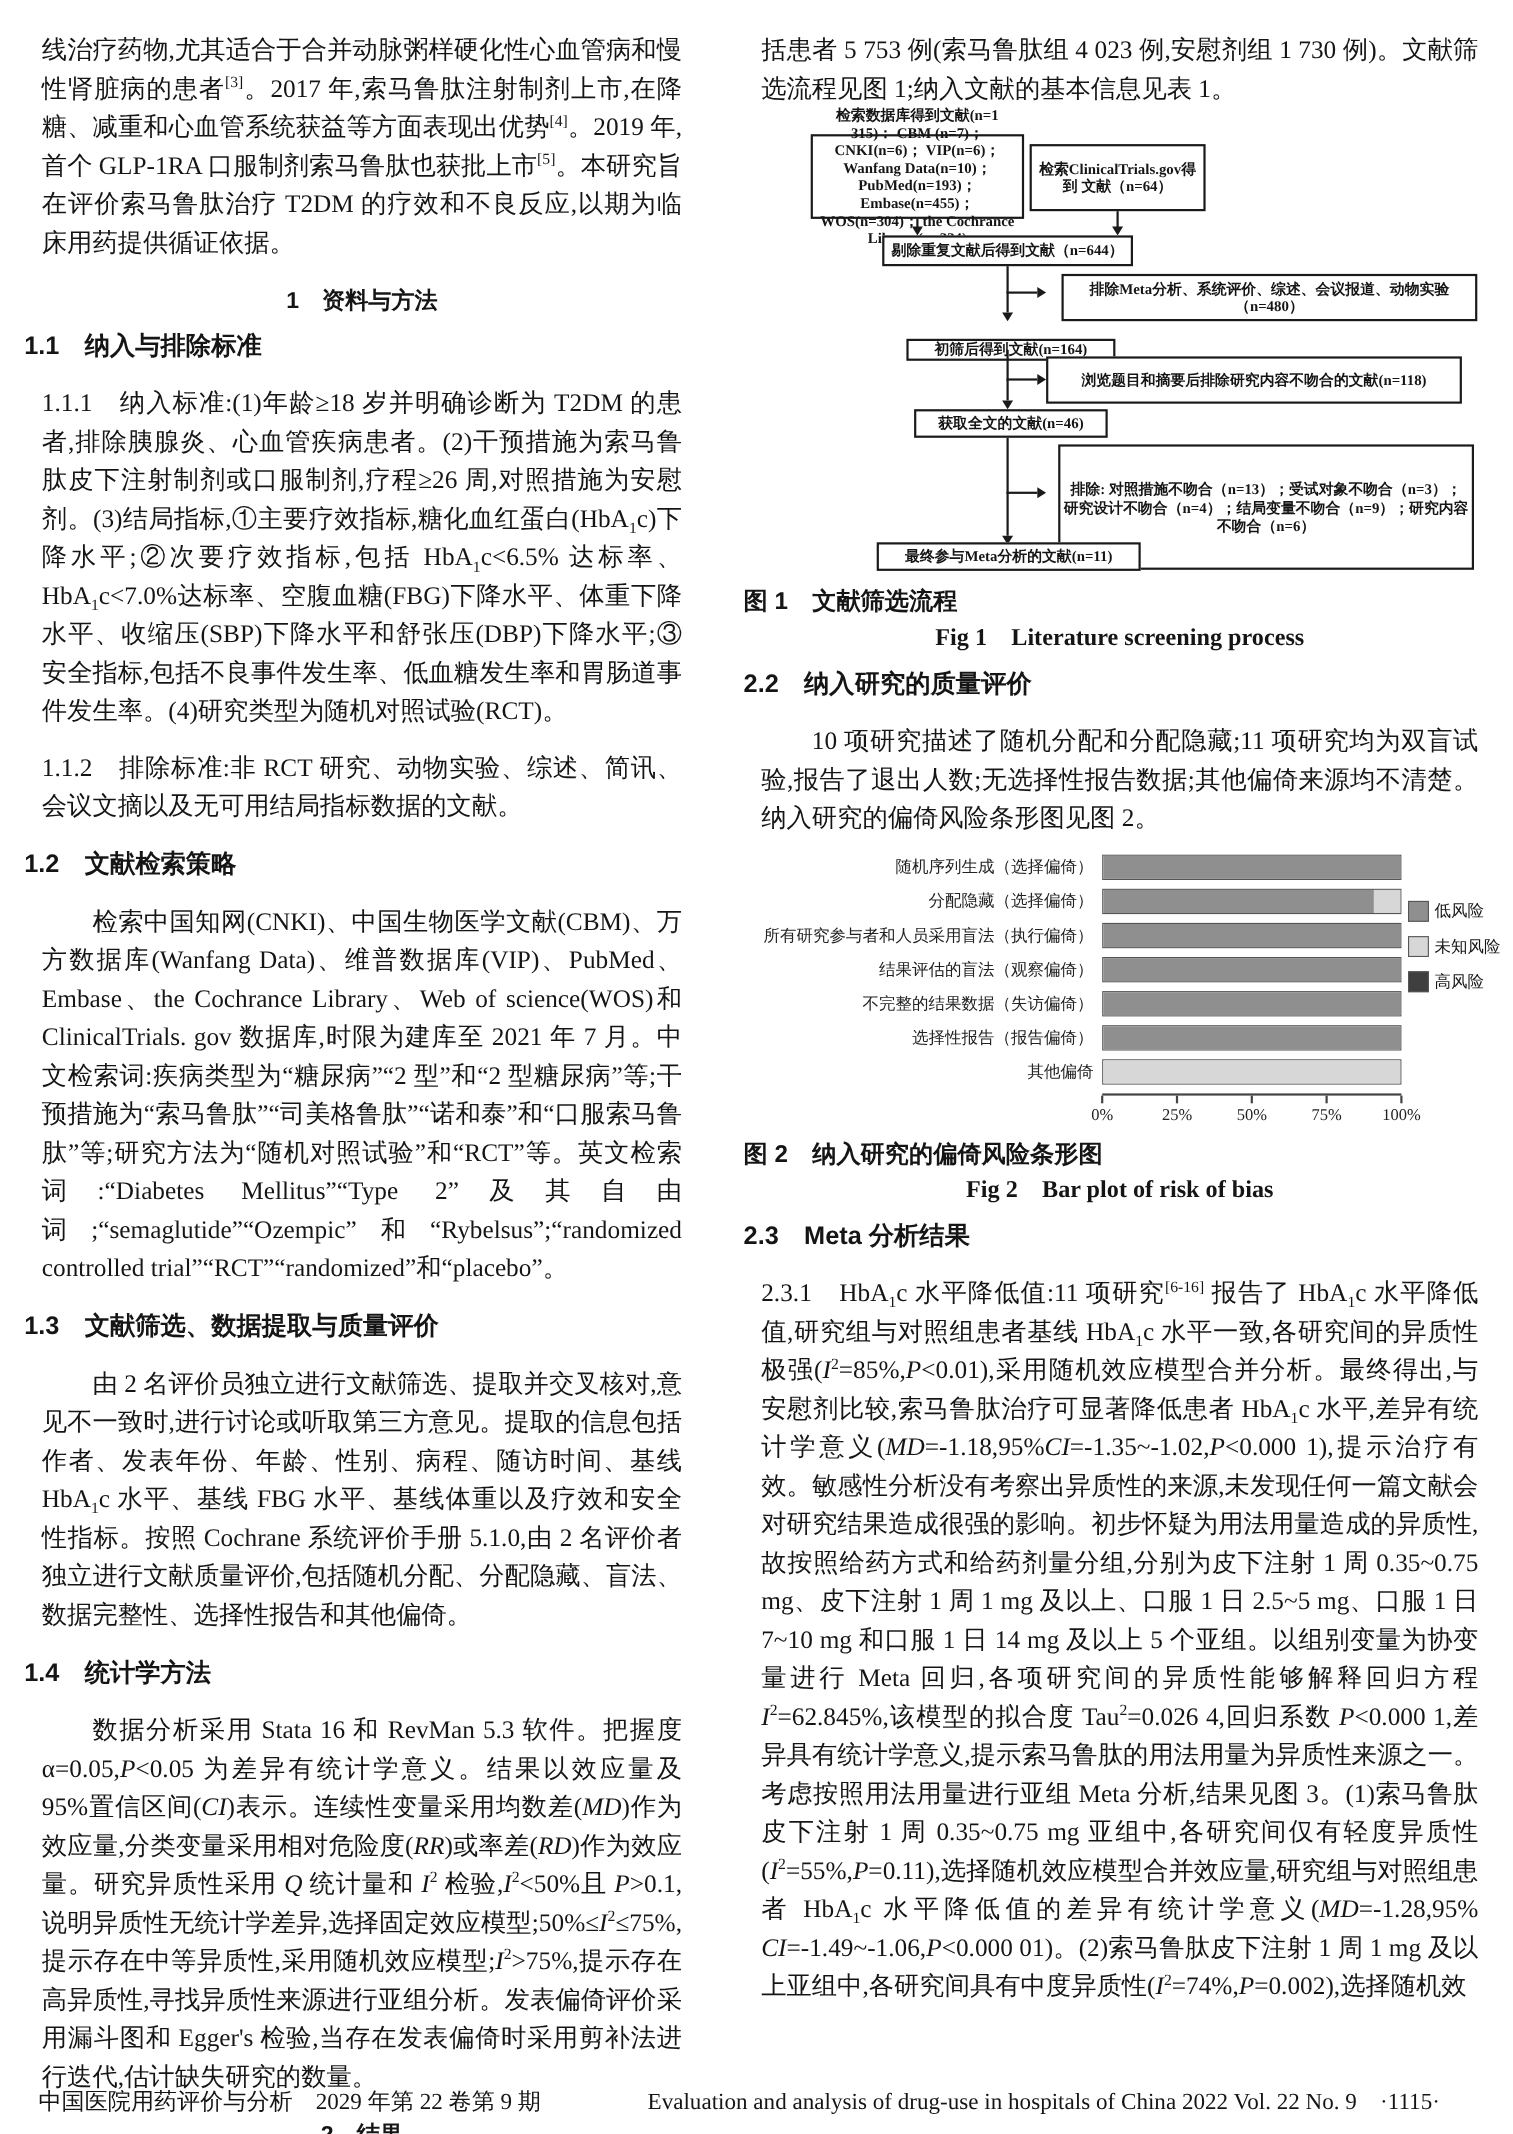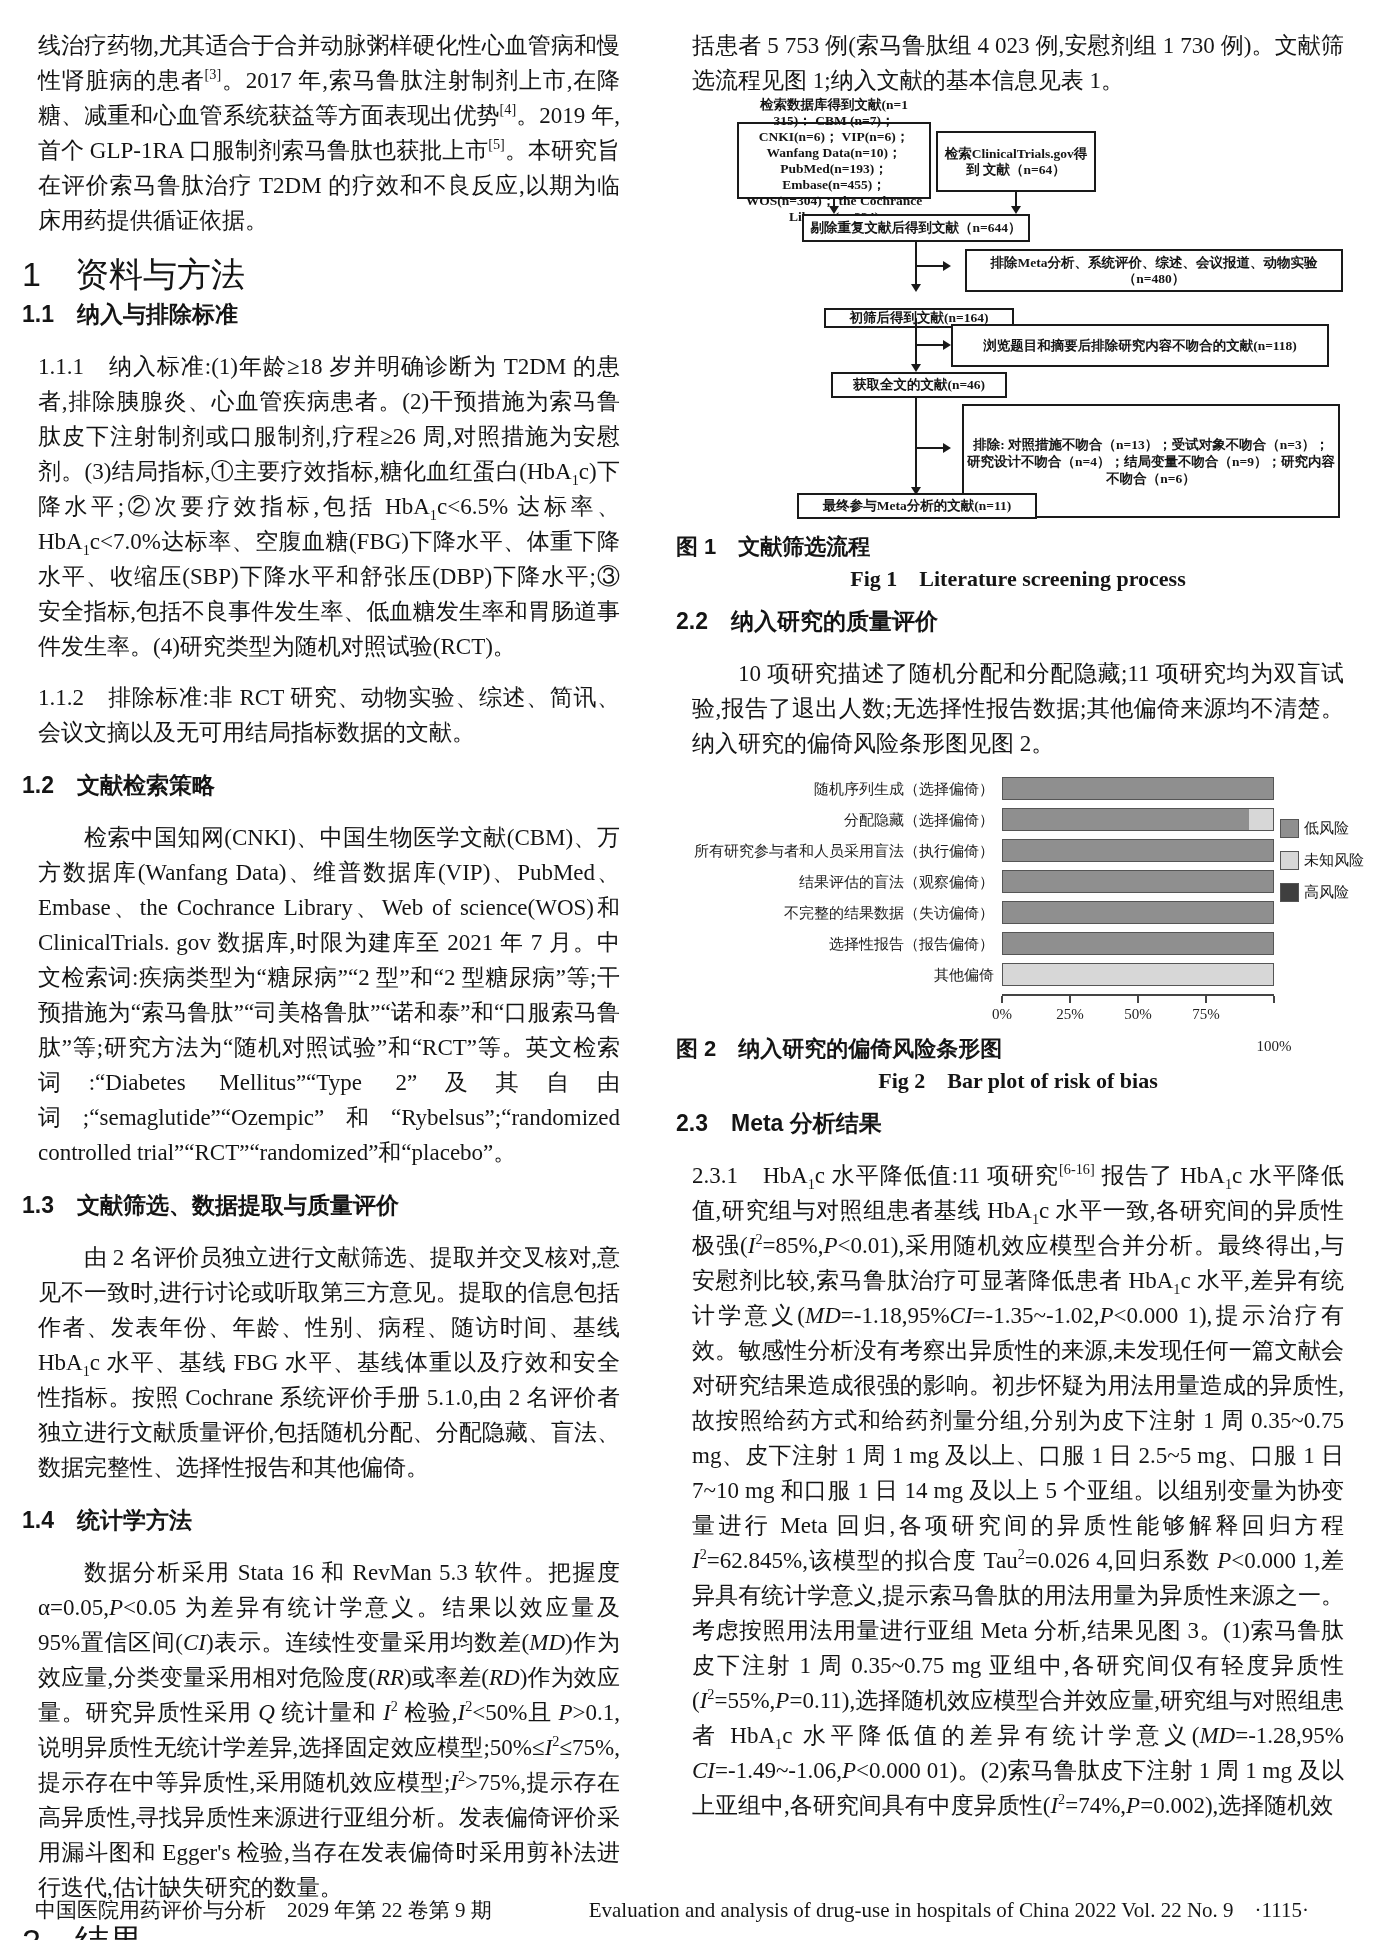--- a/index.html
+++ b/index.html
@@ -5,22 +5,22 @@
   html,body{margin:0;padding:0;background:#ffffff;}
   .page{position:relative;width:1375px;height:1940px;background:#ffffff;color:#151515;
         font-family:"Liberation Serif","DejaVu Serif",serif;overflow:hidden;}
   .col{position:absolute;top:12px;}
   .col-left{left:22px;width:614px;}
   .col-right{left:676px;width:684px;}
   p.body{font-size:23px;line-height:35px;text-align:justify;margin:16px;}
   p.indent{text-indent:2em;}
   sup{font-size:62%;line-height:0;vertical-align:super;}
   sub{font-size:62%;line-height:0;vertical-align:sub;}
-  h3.sec1{font-family:"Liberation Sans","DejaVu Sans",sans-serif;font-size:34px;line-height:40px;
-          font-weight:normal;margin:1px 0;}
+  h3.sec1{font-family:"Liberation Sans","DejaVu Sans",sans-serif;font-size:21px;line-height:40px;
+          font-weight:bold;margin:1px 0;text-align:center;}
   h4.sec2{font-family:"Liberation Sans","DejaVu Sans",sans-serif;font-size:23px;line-height:38px;
           font-weight:bold;margin:0;}
   
   .flowchart{position:relative;width:662px;height:414px;margin:6px 0 2px 8px;
              font-family:"Liberation Serif","DejaVu Serif",serif;}
   .fbox{position:absolute;border:2px solid #1a1a1a;background:#fff;box-sizing:border-box;
         display:flex;align-items:center;justify-content:center;text-align:center;
         font-size:13.5px;line-height:16px;padding:2px 3px;font-weight:bold;}
   .vline{position:absolute;width:2px;background:#1a1a1a;}
   .hline{position:absolute;height:2px;background:#1a1a1a;}
@@ -167,21 +167,21 @@
       <div class="chart-axis" id="chart-axis">
           <div class="axis-tick" style="left: 0%;"></div>
           <div class="axis-label" style="left: 0%;">0%</div>
           <div class="axis-tick" style="left: 25%;"></div>
           <div class="axis-label" style="left: 25%;">25%</div>
           <div class="axis-tick" style="left: 50%;"></div>
           <div class="axis-label" style="left: 50%;">50%</div>
           <div class="axis-tick" style="left: 75%;"></div>
           <div class="axis-label" style="left: 75%;">75%</div>
           <div class="axis-tick" style="left: 100%;"></div>
-          <div class="axis-label" style="left: 100%; margin-top: 32px;">100%</div>
+          <div class="axis-label" style="left: 100%;">100%</div>
         </div>
       <div class="chart-legend" id="chart-legend">
           <div class="legend-item">
             <span class="legend-swatch" style="background: rgb(143, 143, 143);"></span>
             <span>低风险</span>
           </div>
           <div class="legend-item">
             <span class="legend-swatch" style="background: rgb(215, 215, 215);"></span>
             <span>未知风险</span>
           </div>

